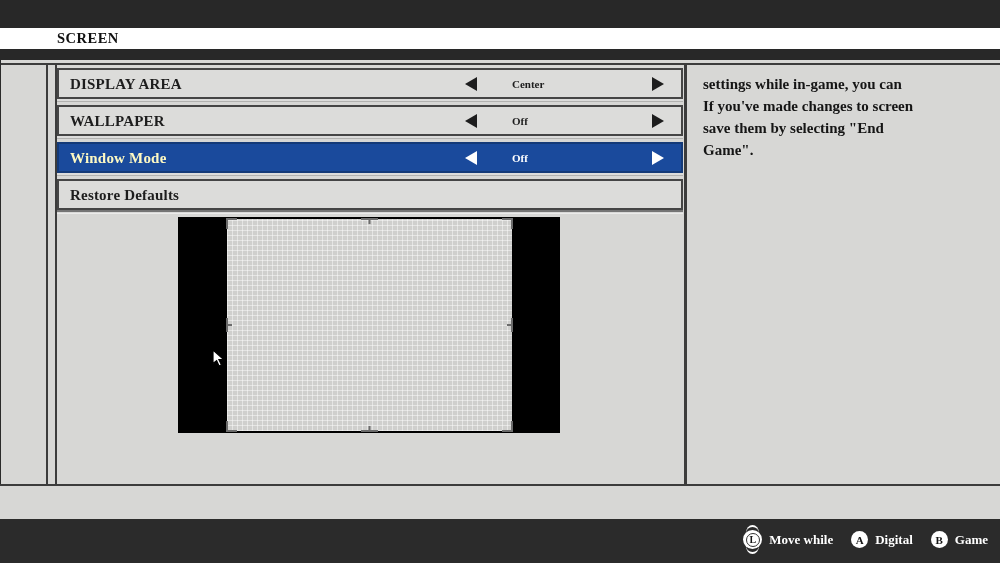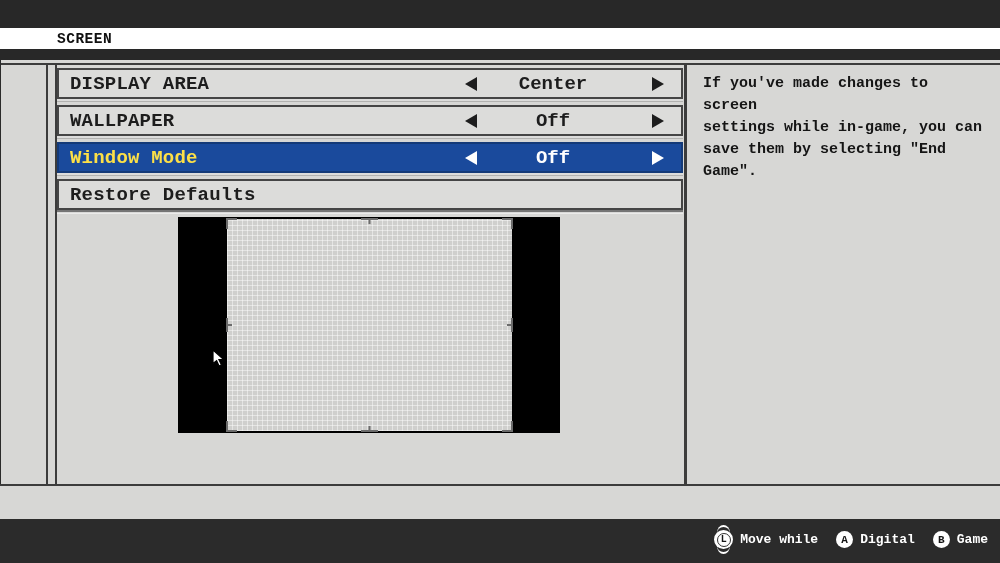--- a/index.html
+++ b/index.html
@@ -1,18 +1,18 @@
 <!DOCTYPE html>
 <html><head>
 <meta charset="utf-8">
 <style>
   * { margin:0; padding:0; box-sizing:border-box; }
   body { background:#000; font-family:"Liberation Sans", sans-serif; }
   #app { position:relative; width:1000px; height:563px; background:#d7d7d5; overflow:hidden;
-         font-family:Liberation Mono, monospace;padding-left:16px; }
+         font-family:Liberation Serif, serif;padding-left:16px; }
 
   
   .topbar   { position:absolute; left:0; top:0; width:1000px; height:28px; background:#282828; }
   .titlebar { position:absolute; left:0; top:28px; width:1000px; height:21px; background:#ffffff;
               display:flex; align-items:center; }
   .title    { padding-left:57px; font-size:14.5px; font-weight:bold; letter-spacing:.5px; color:#101010; }
   .darkband { position:absolute; left:0; top:49px; width:1000px; height:11px; background:#282828; }
   .hline-top{ position:absolute; left:0; top:63px; width:1000px; height:2px; background:#3c3c3c; }
 
   
@@ -21,24 +21,24 @@
   .vline-b  { position:absolute; left:55px; top:65px; width:2px; height:420px; background:#3c3c3c; }
   .divider  { position:absolute; left:684px; top:65px; width:3px; height:420px; background:#3c3c3c; }
   .hline-bottom{ position:absolute; left:0; top:484px; width:1000px; height:2px; background:#3c3c3c; }
 
   
   .rows { position:absolute; left:57px; top:68px; width:626px; }
   .row  { position:relative; height:31px; border:2px solid #454545; background:#dcdcda; margin-bottom:6px;
           box-shadow:0 2px 0 rgba(255,255,255,.55), 0 3px 0 rgba(110,110,110,.35); }
   .row.selected { background:#1a4a9c; border-color:#143a78; }
   .row-label { position:absolute; left:11px; top:50%; transform:translateY(-50%);
-               font-size:19px; font-weight:bold; letter-spacing:.2px; color:#1d1d1d; white-space:nowrap; }
-  .row.selected .row-label { color:#fde047; }
-  .row-value { position:absolute; left:434px; width:120px; top:50%; transform:translateY(-50%);
-               text-align:center; font-size:19px; font-weight:bold; color:#1d1d1d; }
+               font-size:15px; font-weight:bold; letter-spacing:.2px; color:#1d1d1d; white-space:nowrap; }
+  .row.selected .row-label { color:#fef9c3; }
+  .row-value { position:absolute; left:453px; width:120px; top:50%; transform:translateY(-50%);
+               text-align:left; font-size:11px; font-weight:bold; color:#1d1d1d; }
   .row.selected .row-value { color:#ffffff; }
   .arrow { position:absolute; top:50%; transform:translateY(-50%); width:0; height:0;
            border-top:7px solid transparent; border-bottom:7px solid transparent; cursor:default; }
   .arrow-left  { left:406px; border-right:12px solid #1d1d1d; }
   .arrow-right { left:593px; border-left:12px solid #1d1d1d; }
   .row.selected .arrow-left  { border-right-color:#ffffff; }
   .row.selected .arrow-right { border-left-color:#ffffff; }
 
   .rows-separator { position:absolute; left:57px; top:210px; width:626px; height:2px; background:#757575;
                     box-shadow:0 2px 0 rgba(255,255,255,.5); }
@@ -135,22 +135,22 @@
         M183,214 L200,214 M191.5,214 L191.5,209
         M49,101 L49,115 M49,108 L54,108
         M334,101 L334,115 M334,108 L329,108"></path>
     </svg>
     <svg class="preview-cursor" width="13" height="18" viewBox="0 0 13 18">
       <polygon points="1,1 1,14.5 4.6,11.6 7.1,17 9.5,15.9 6.9,10.6 11.4,10.3" fill="#ffffff" stroke="#000000" stroke-width="1.2"></polygon>
     </svg>
   </div>
 
   <div class="help">
+    <div>settings while in-game, you can</div>
     <div>If you've made changes to screen</div>
-    <div>settings while in-game, you can</div>
     <div>save them by selecting "End</div>
     <div>Game".</div>
   </div>
 
   <div class="bottombar">
     <div class="hints">
       <div class="hint">
         <span class="stick">
           <span class="stick-inner">L</span>
         </span>

